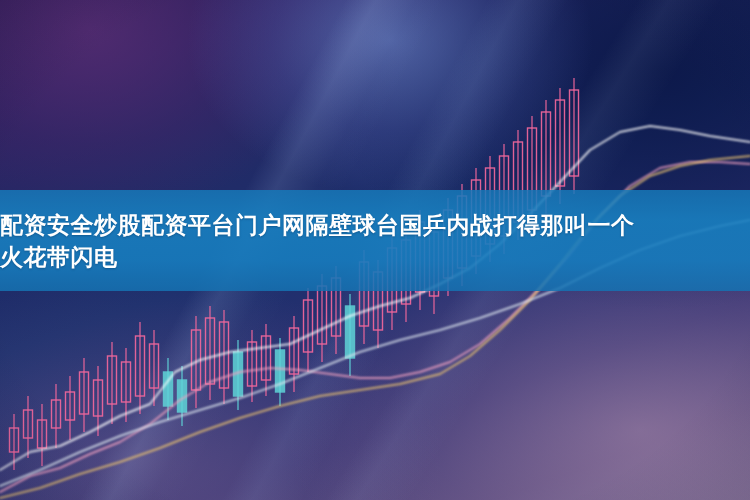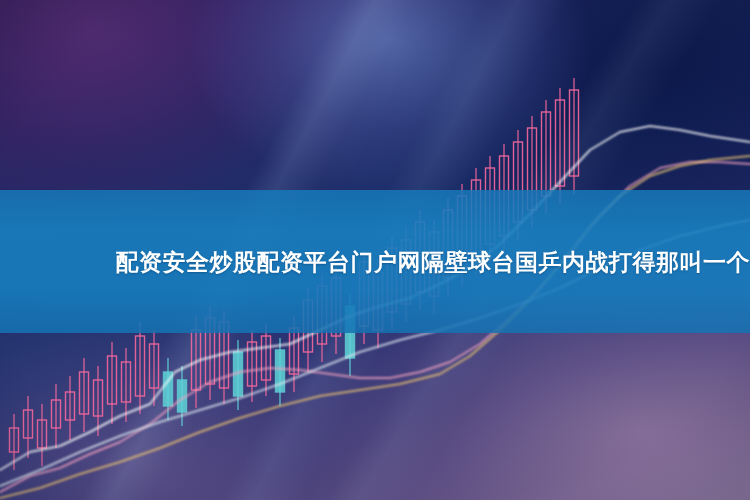--- a/index.html
+++ b/index.html
@@ -86,29 +86,29 @@
         rgba(0,0,0,0) 55%, rgba(8,10,40,0.30) 100%);
   }
 
   
   #chart-svg { position:absolute; inset:0; width:750px; height:500px; }
 
   
   #title-banner {
     position:absolute;
     left:0; top:190px;
-    width:750px; height:143px;
+    width:750px; height:101px;
     background:linear-gradient(180deg,
         rgba(22,121,186,0.84) 0%,
         rgba(24,127,192,0.90) 30%,
         rgba(23,124,190,0.90) 70%,
         rgba(21,114,178,0.86) 100%);
     display:flex;
     flex-direction:column;
-    align-items:flex-end;
+    align-items:flex-start;
     justify-content:center;
   }
   #title-banner .line {
     color:#ffffff;
     font-size:23px;
     font-weight:bold;
     letter-spacing:0.5px;
     line-height:32px;
     text-align:center;
     white-space:nowrap;
@@ -308,15 +308,16 @@
         <polyline points="0,492 30,476 60,468 90,454 120,442 150,424 180,400 210,382 240,372 270,368 300,370 330,374 360,378 390,378 420,372 450,362 480,344 510,318 540,288 570,254 600,216 630,186 660,168 690,162 720,162 750,164" fill="none" stroke="#f0a0c0" stroke-width="2" stroke-linecap="round" stroke-linejoin="round" opacity="0.8" filter="url(#softglow)"></polyline>
         <polyline points="0,498 40,488 80,474 120,462 160,448 200,432 240,418 280,406 320,396 360,390 400,384 440,374 470,356 500,330 530,300 560,264 590,226 620,196 650,176 680,166 710,160 750,156" fill="none" stroke="#e8c070" stroke-width="2" stroke-linecap="round" stroke-linejoin="round" opacity="0.8" filter="url(#softglow)"></polyline>
         <polyline points="0,486 40,470 80,452 120,436 160,422 200,410 240,398 280,384 320,368 360,352 400,340 440,330 480,318 520,304 560,288 600,268 640,250 680,236 720,226 750,220" fill="none" stroke="#dbe4ee" stroke-width="2" stroke-linecap="round" stroke-linejoin="round" opacity="0.8" filter="url(#softglow)"></polyline>
       </g>
   </svg>
 
   <div class="bg-layer" id="bg-vignette"></div>
 
   <div id="title-banner">
     <div class="line">配资安全炒股配资平台门户网隔壁球台国乒内战打得那叫一个</div>
+    <div class="line">火花带闪电</div>
   </div>
 
 </div>
 
 </body></html>

